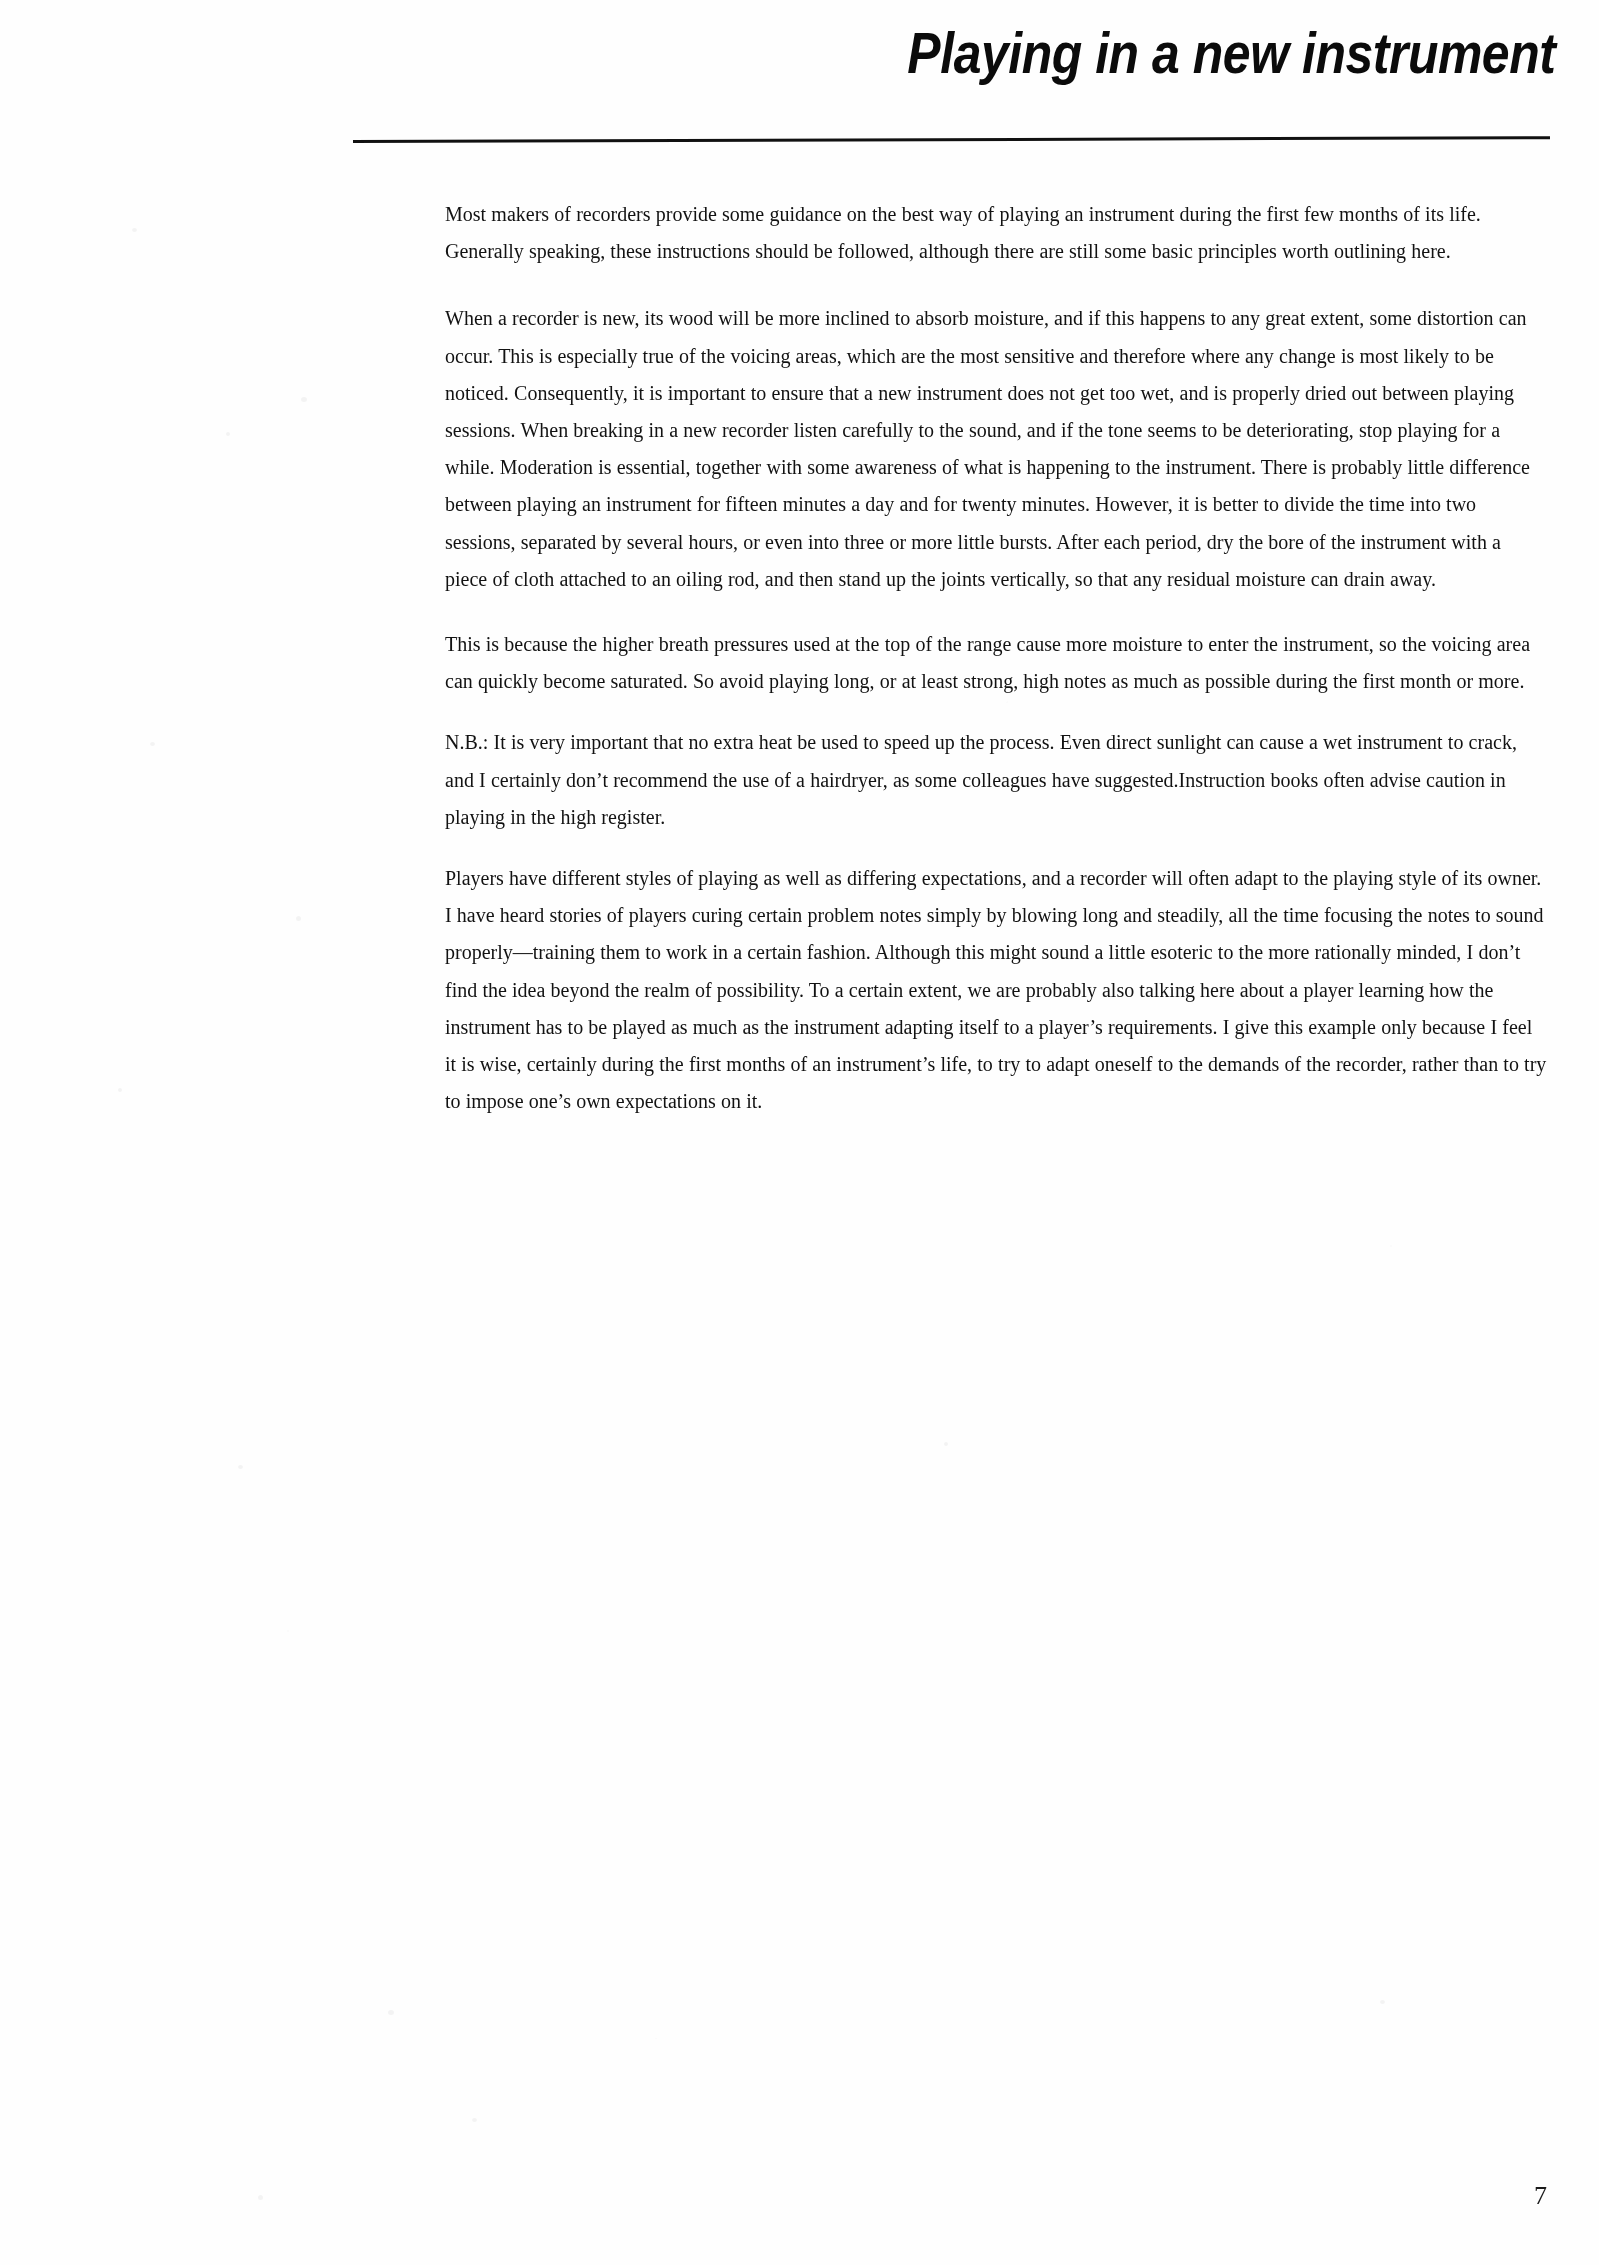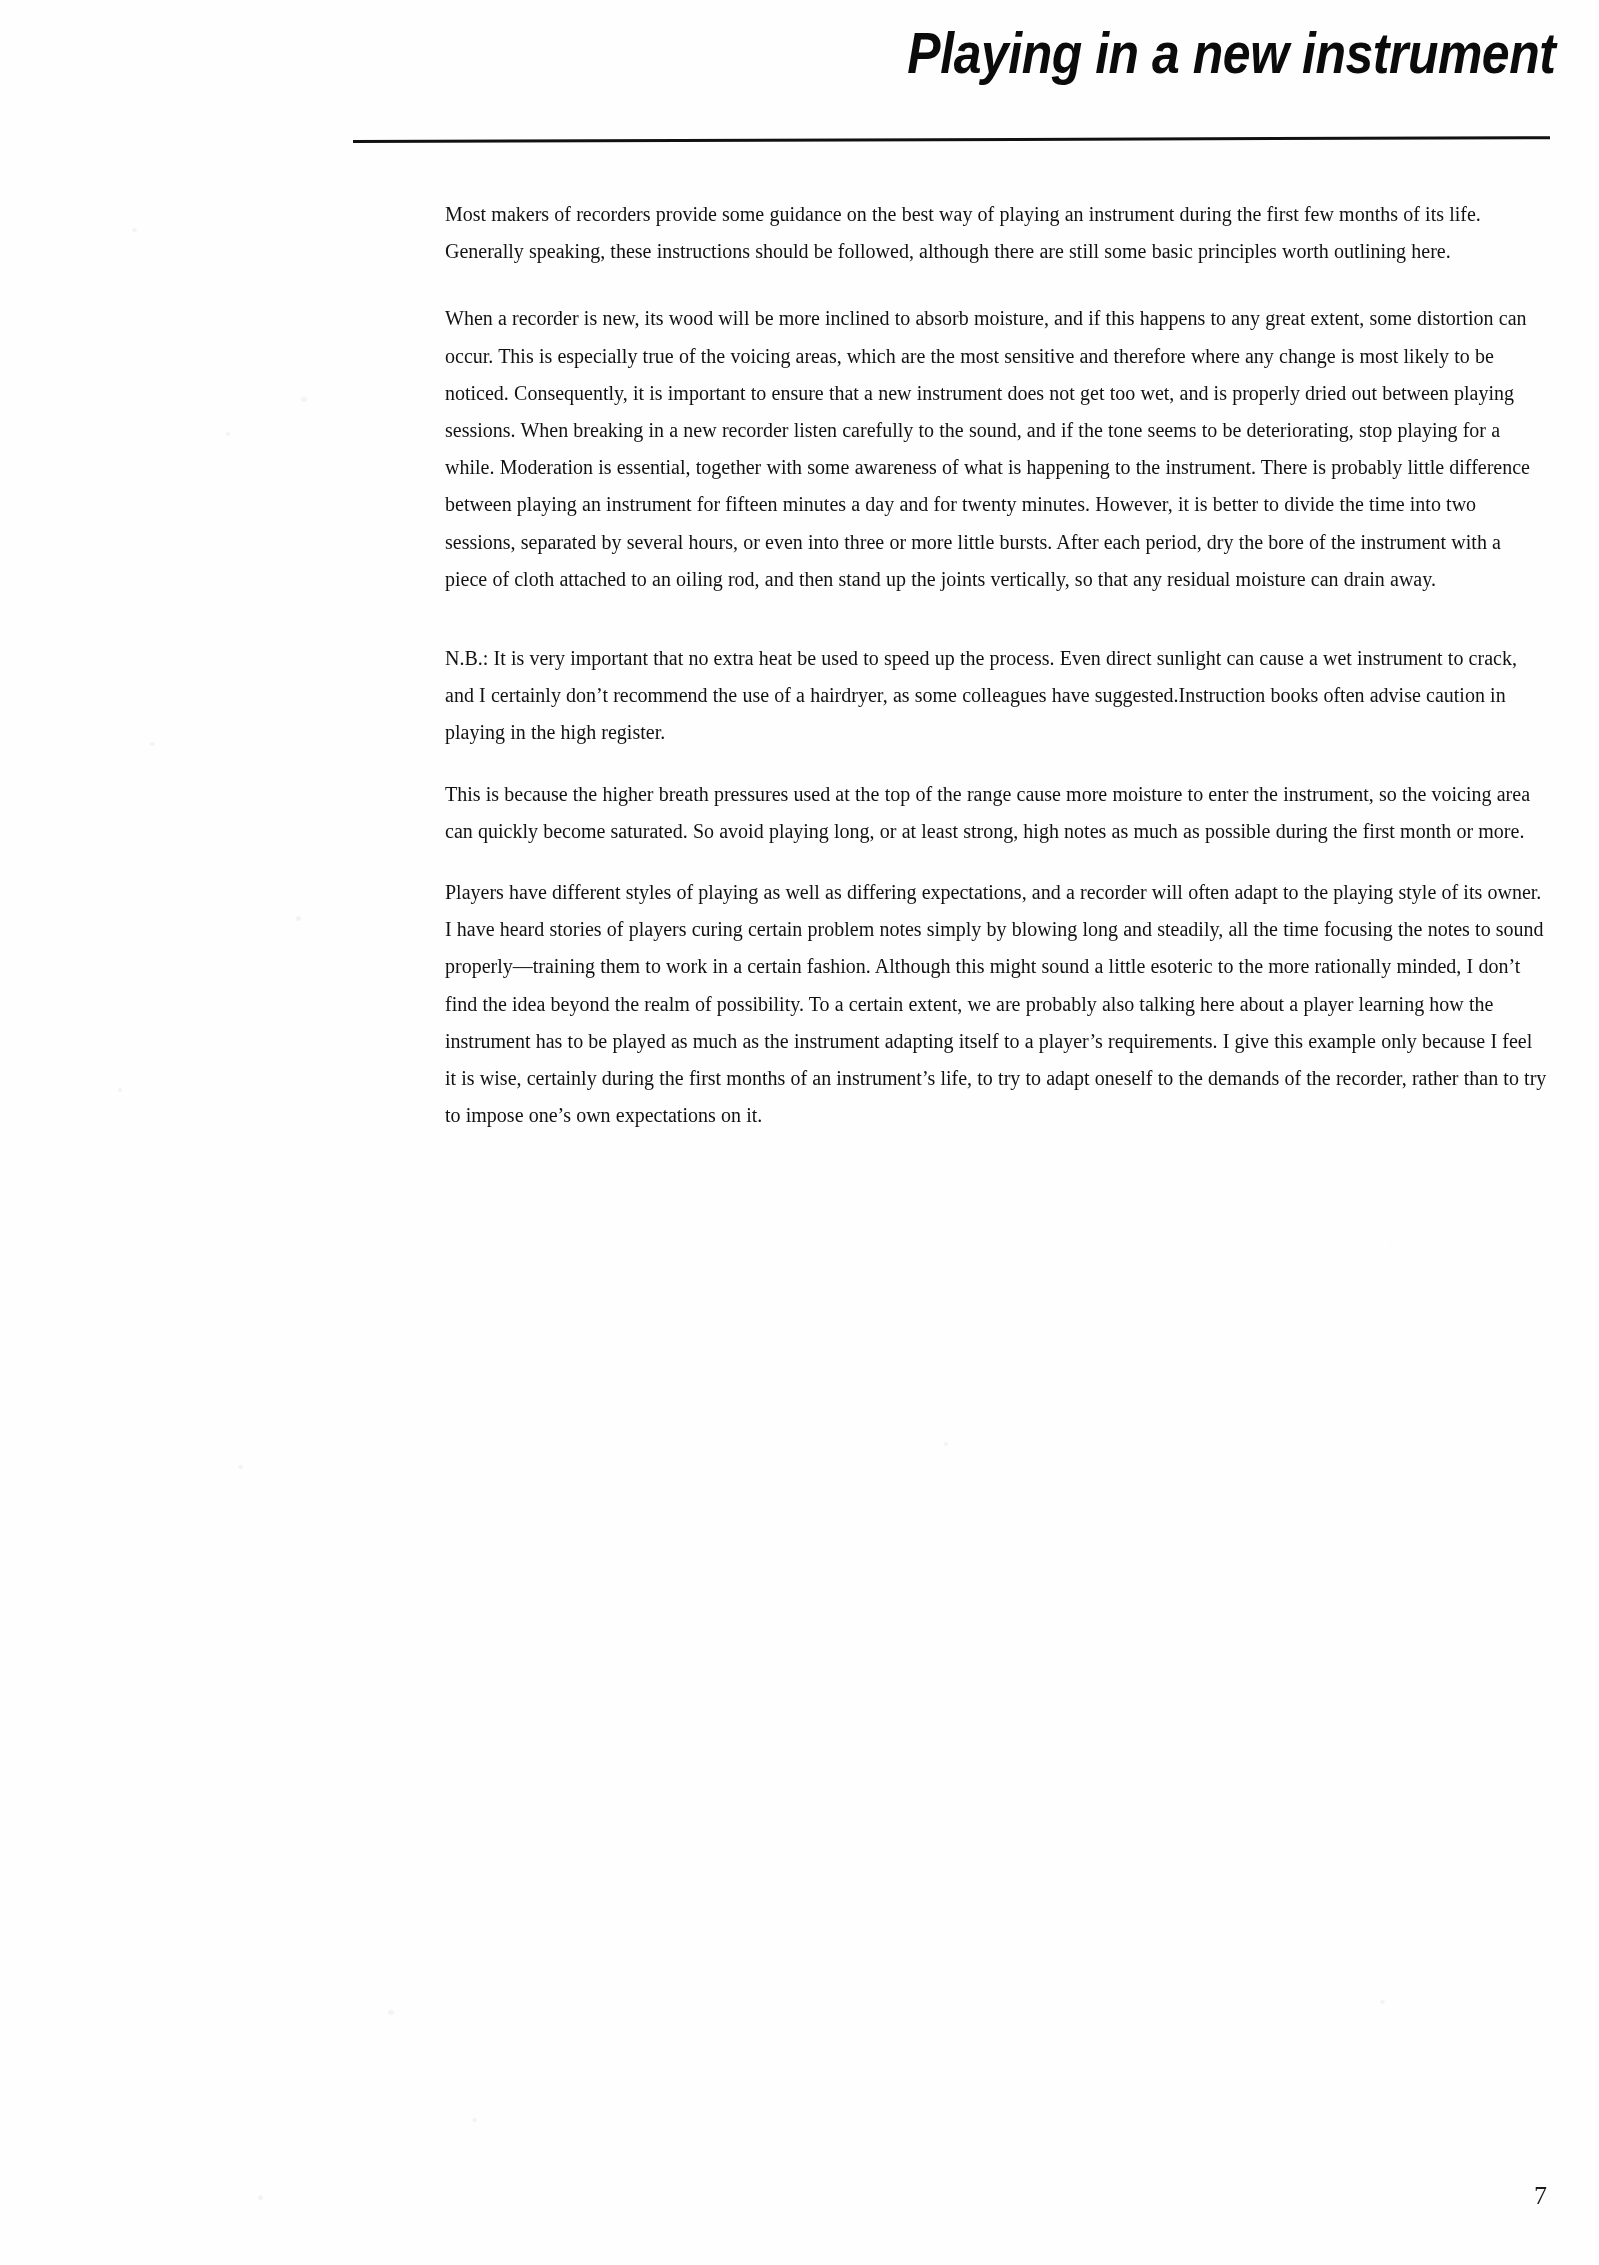--- a/index.html
+++ b/index.html
@@ -82,21 +82,21 @@
     font-size: 20px;
     line-height: 37.2px;
     text-align: left;
     color: #121212;
     word-spacing: 0.2px;
   }
   .para.tight {
     margin-bottom: 24px;
   }
   .para.gap-large {
-    margin-bottom: 42px;
+    margin-bottom: 28px;
   }
 
   
   .page-number {
     position: absolute;
     right: 52px;
     bottom: 56px;
     font-size: 26px;
     line-height: 1;
     color: #1a1a1a;
@@ -123,22 +123,22 @@
   <div class="header">
     <h1 class="doc-title">Playing in a new instrument</h1>
     <div class="title-rule"></div>
   </div>
 
   <div class="body-column">
     <p class="para">Most makers of recorders provide some guidance on the best way of playing an instrument during the first few months of its life. Generally speaking, these instructions should be followed, although there are still some basic principles worth outlining here.</p>
 
     <p class="para gap-large">When a recorder is new, its wood will be more inclined to absorb moisture, and if this happens to any great extent, some distortion can occur. This is especially true of the voicing areas, which are the most sensitive and therefore where any change is most likely to be noticed. Consequently, it is important to ensure that a new instrument does not get too wet, and is properly dried out between playing sessions. When breaking in a new recorder listen carefully to the sound, and if the tone seems to be deteriorating, stop playing for a while. Moderation is essential, together with some awareness of what is happening to the instrument. There is probably little difference between playing an instrument for fifteen minutes a day and for twenty minutes. However, it is better to divide the time into two sessions, separated by several hours, or even into three or more little bursts. After each period, dry the bore of the instrument with a piece of cloth attached to an oiling rod, and then stand up the joints vertically, so that any residual moisture can drain away.</p>
 
+    <p class="para tight">This is because the higher breath pressures used at the top of the range cause more moisture to enter the instrument, so the voicing area can quickly become saturated. So avoid playing long, or at least strong, high notes as much as possible during the first month or more.</p>
+
     <p class="para tight">N.B.: It is very important that no extra heat be used to speed up the process. Even direct sunlight can cause a wet instrument to crack, and I certainly don’t recommend the use of a hairdryer, as some colleagues have suggested.Instruction books often advise caution in playing in the high register.</p>
-
-    <p class="para tight">This is because the higher breath pressures used at the top of the range cause more moisture to enter the instrument, so the voicing area can quickly become saturated. So avoid playing long, or at least strong, high notes as much as possible during the first month or more.</p>
 
     <p class="para">Players have different styles of playing as well as differing expectations, and a recorder will often adapt to the playing style of its owner. I have heard stories of players curing certain problem notes simply by blowing long and steadily, all the time focusing the notes to sound properly—training them to work in a certain fashion. Although this might sound a little esoteric to the more rationally minded, I don’t find the idea beyond the realm of possibility. To a certain extent, we are probably also talking here about a player learning how the instrument has to be played as much as the instrument adapting itself to a player’s requirements. I give this example only because I feel it is wise, certainly during the first months of an instrument’s life, to try to adapt oneself to the demands of the recorder, rather than to try to impose one’s own expectations on it.</p>
   </div>
 
   <div class="page-number">7</div>
 
 </div>
 
 </body></html>

